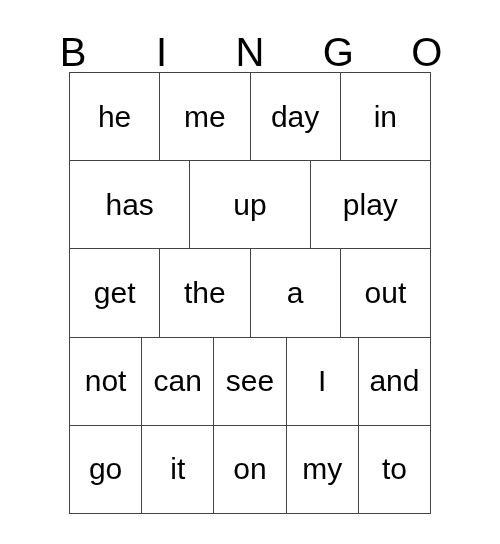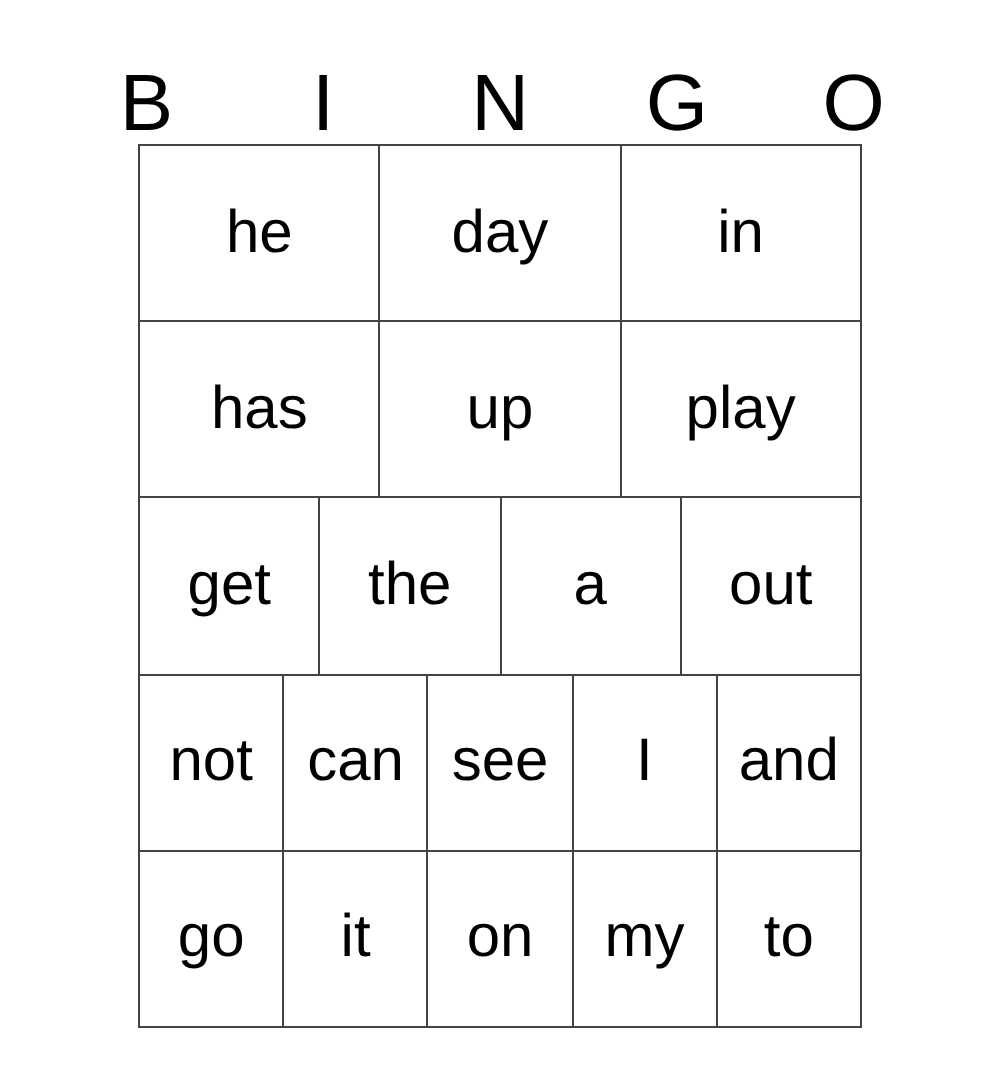--- a/index.html
+++ b/index.html
@@ -113,20 +113,23 @@
     </div>
   </div>
 
   <div id="bingo-grid">
 
     <div class="grid-row">
       <div class="grid-cell">
         <span class="cell-text">he</span>
       </div>
       <div class="grid-cell">
+        <span class="cell-text">me</span>
+      </div>
+      <div class="grid-cell">
         <span class="cell-text">day</span>
       </div>
       <div class="grid-cell">
         <span class="cell-text">in</span>
       </div>
     </div>
 
     <div class="grid-row">
       <div class="grid-cell">
         <span class="cell-text">has</span>

